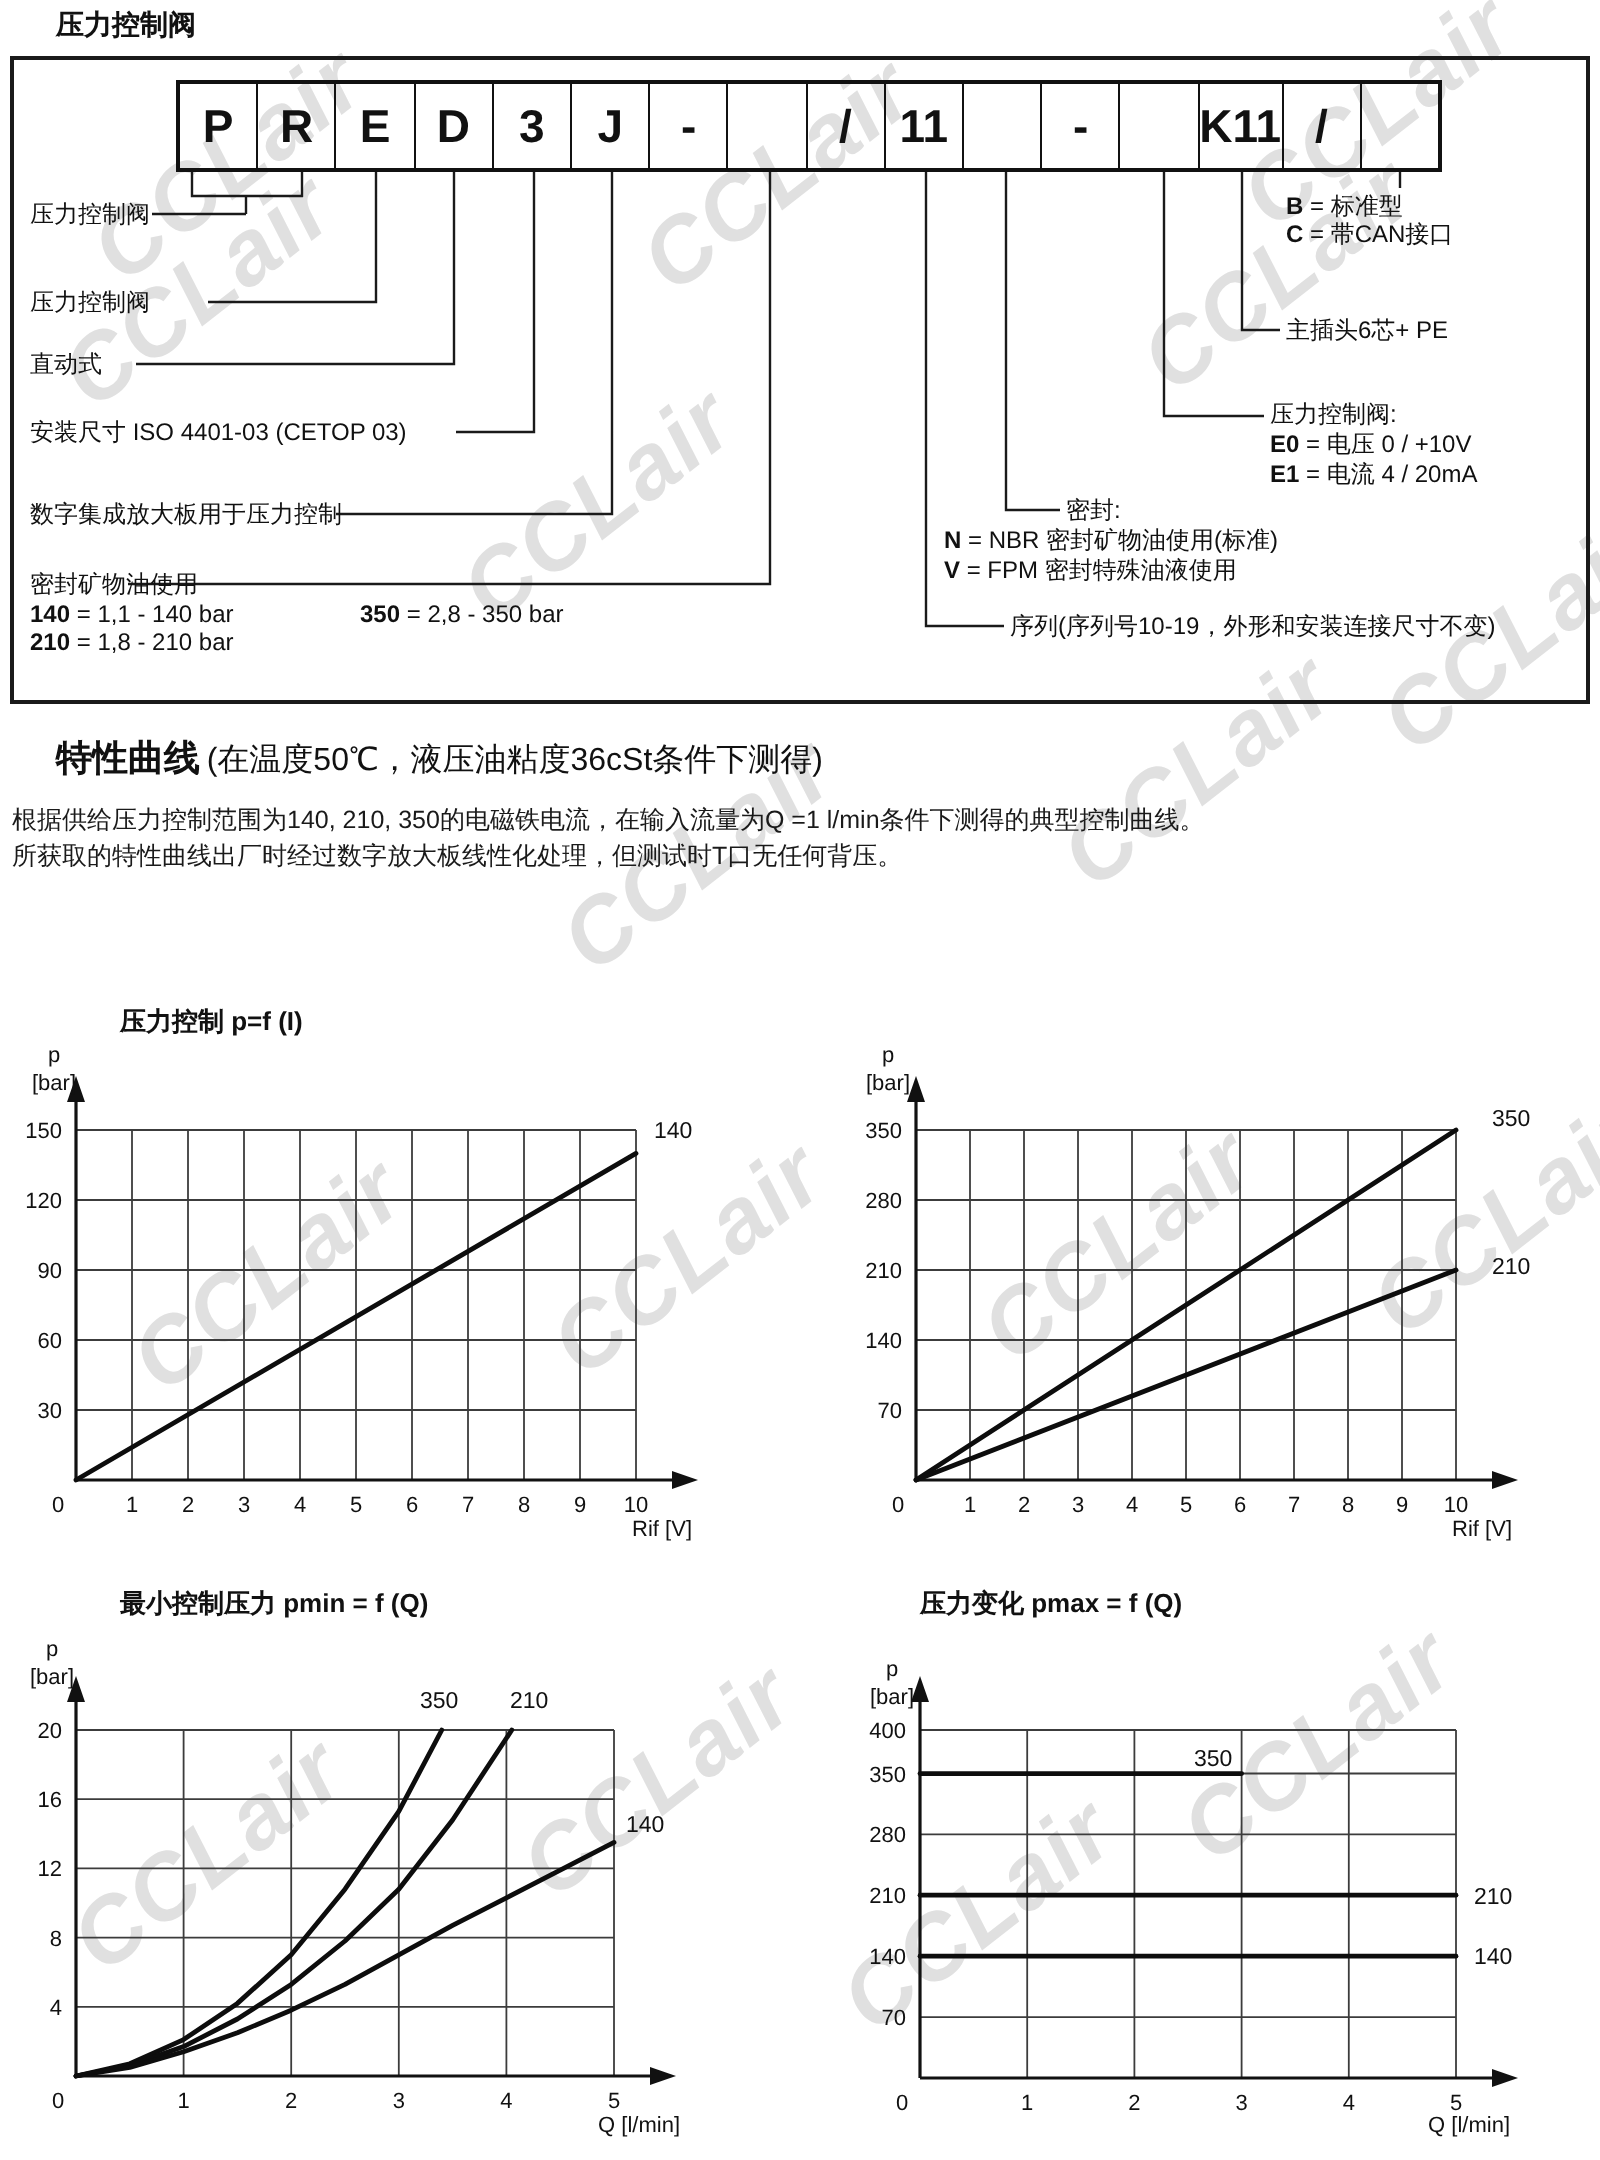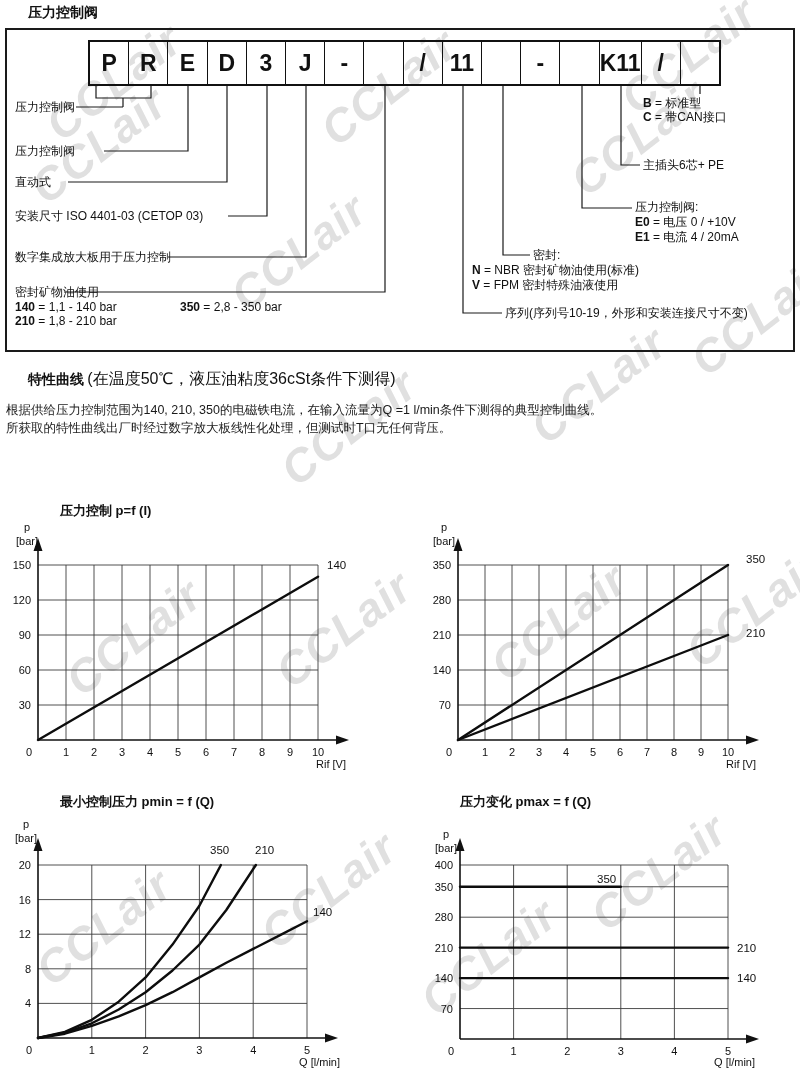--- a/index.html
+++ b/index.html
@@ -79,21 +79,21 @@
   <div class="lbl" style="left:643px;top:158px">主插头6芯+ PE</div>
   <div class="lbl" style="left:635px;top:200px">压力控制阀:</div>
   <div class="lbl kv" style="left:635px;top:215px"><b>E0 </b>= 电压 0 / +10V</div>
   <div class="lbl kv" style="left:635px;top:230px"><b>E1 </b>= 电流 4 / 20mA</div>
   <div class="lbl" style="left:533px;top:248px">密封:</div>
   <div class="lbl kv" style="left:472px;top:263px"><b>N </b>= NBR 密封矿物油使用(标准)</div>
   <div class="lbl kv" style="left:472px;top:278px"><b>V </b>= FPM 密封特殊油液使用</div>
   <div class="lbl" style="left:505px;top:306px">序列(序列号10-19，外形和安装连接尺寸不变)</div>
 
   <div class="lbl" style="left:28px;top:372px">
-    <span style="font-weight:bold;font-size:14px">特性曲线</span>
+    <span style="font-weight:bold;font-size:18px">特性曲线</span>
     <span style="font-weight:normal;font-size:16px">(在温度50℃，液压油粘度36cSt条件下测得)</span>
   </div>
   <div class="para" style="left:6px;top:402px">根据供给压力控制范围为140, 210, 350的电磁铁电流，在输入流量为Q =1 l/min条件下测得的典型控制曲线。</div>
   <div class="para" style="left:6px;top:420px">所获取的特性曲线出厂时经过数字放大板线性化处理，但测试时T口无任何背压。</div>
 
   <div class="chart" style="left:10px;top:495px"><svg width="398" height="292" viewBox="0 0 398 292">
         <line x1="56" y1="245" x2="56" y2="70" stroke="#3c3c3c" stroke-width="0.9"></line>
         <line x1="84" y1="245" x2="84" y2="70" stroke="#3c3c3c" stroke-width="0.9"></line>
         <line x1="112" y1="245" x2="112" y2="70" stroke="#3c3c3c" stroke-width="0.9"></line>
         <line x1="140" y1="245" x2="140" y2="70" stroke="#3c3c3c" stroke-width="0.9"></line>

